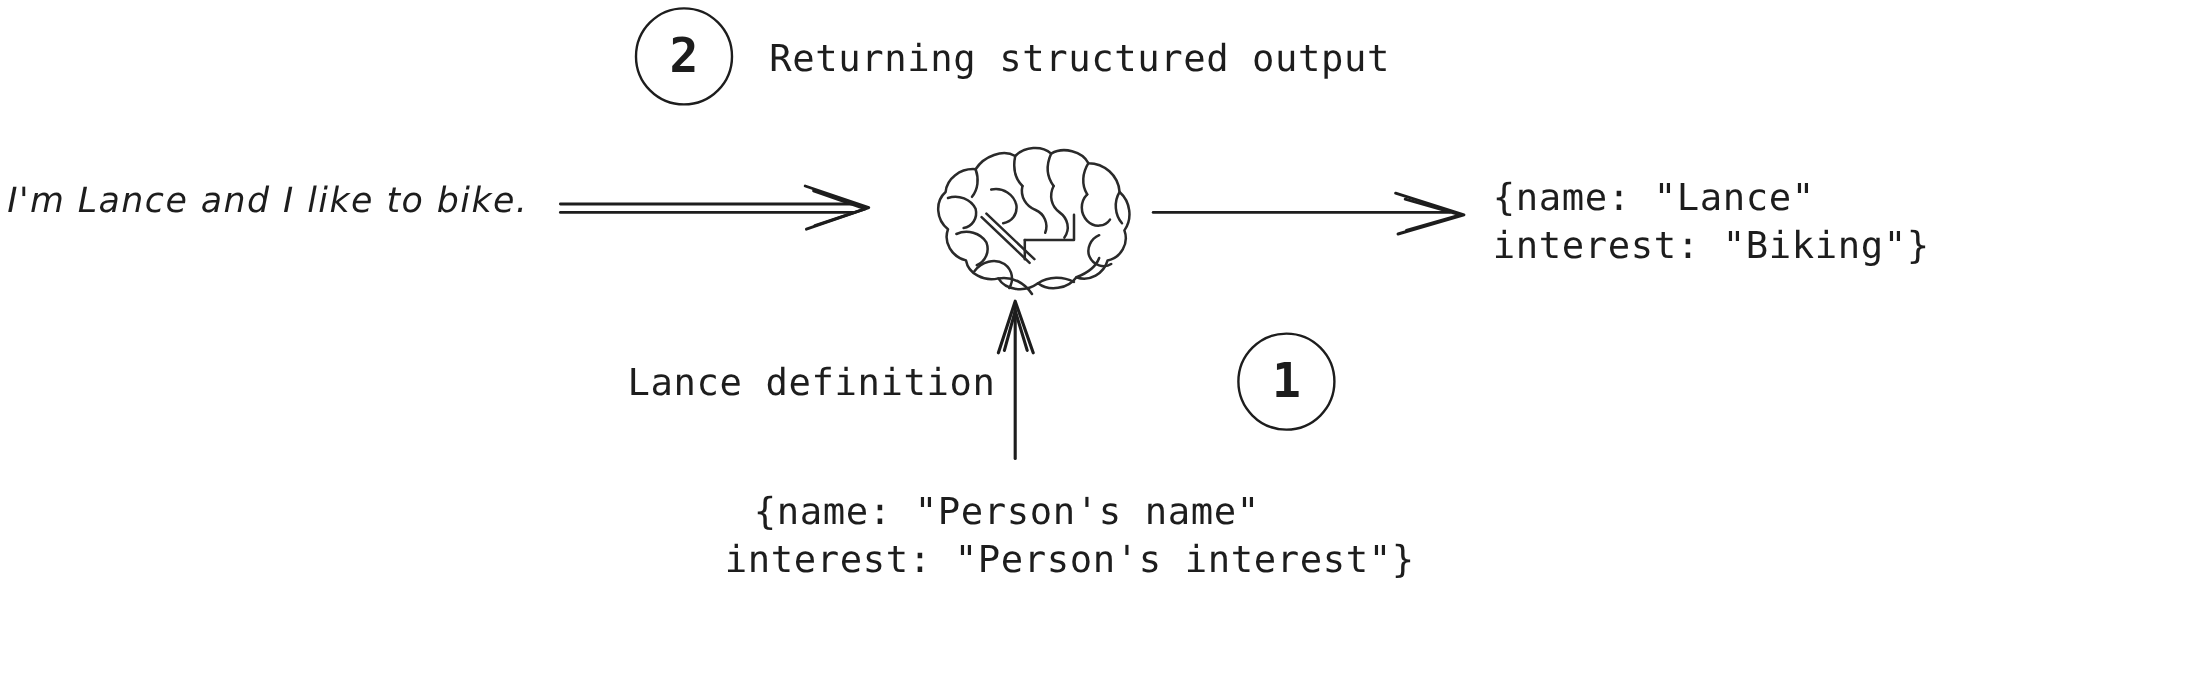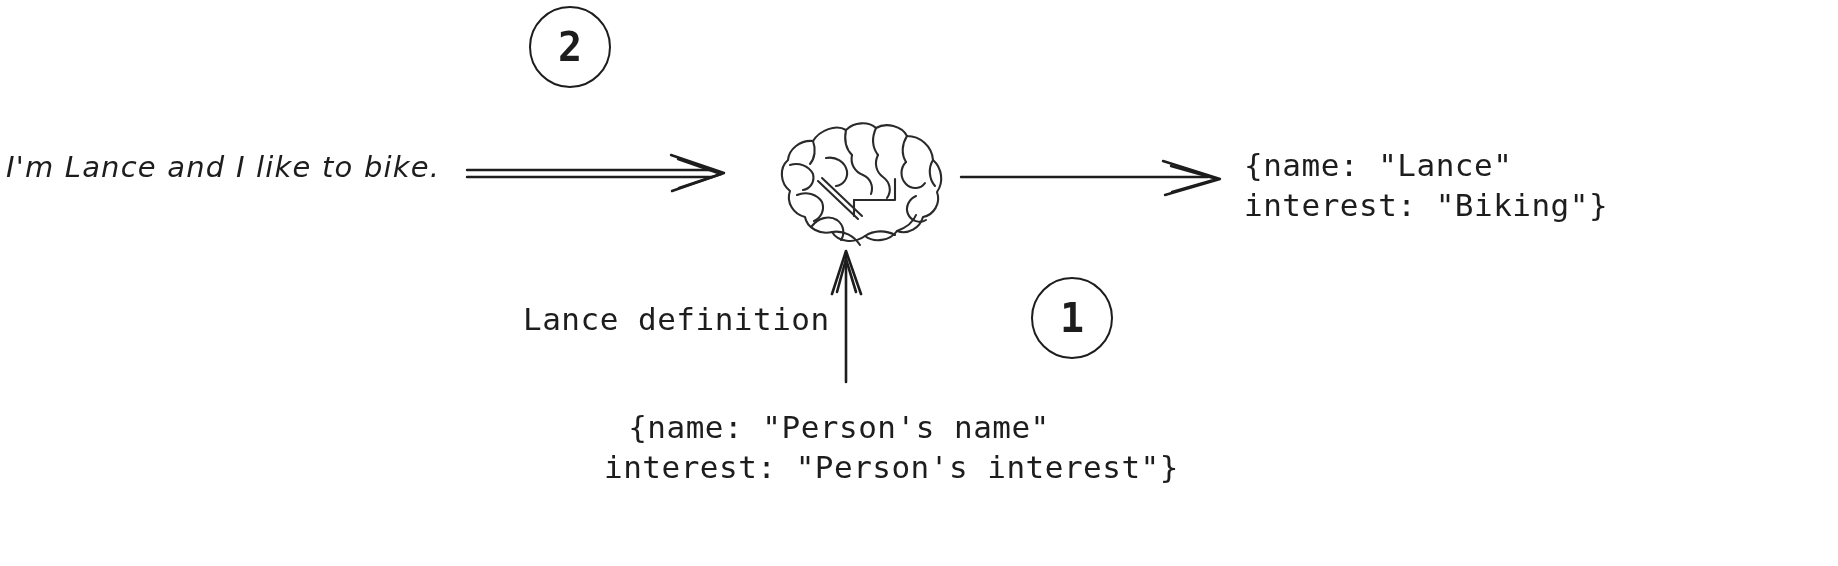--- a/index.html
+++ b/index.html
@@ -98,20 +98,21 @@
 <body>
 
 <div id="canvas">
 
   <div class="abs hand" id="input-sentence">I'm Lance and I like to bike.</div>
 
   <div class="abs step-badge" id="step-2-badge">
     <span>2</span>
   </div>
 
+  <div class="abs mono" id="step-2-label">Returning structured output</div>
 
   <div class="abs" id="arrow-input">
     <svg class="arrow-svg" width="265" height="44" viewBox="0 0 265 44">
       <g fill="none" stroke="#1d1d1d" stroke-width="2.4" stroke-linecap="round" stroke-linejoin="round">
         <path d="M1,20 L246,20"></path>
         <path d="M1,27 L246,27"></path>
         <path d="M205,5 L258,23 L206,41"></path>
         <path d="M212,9 L255,24 L213,38"></path>
       </g>
     </svg>

